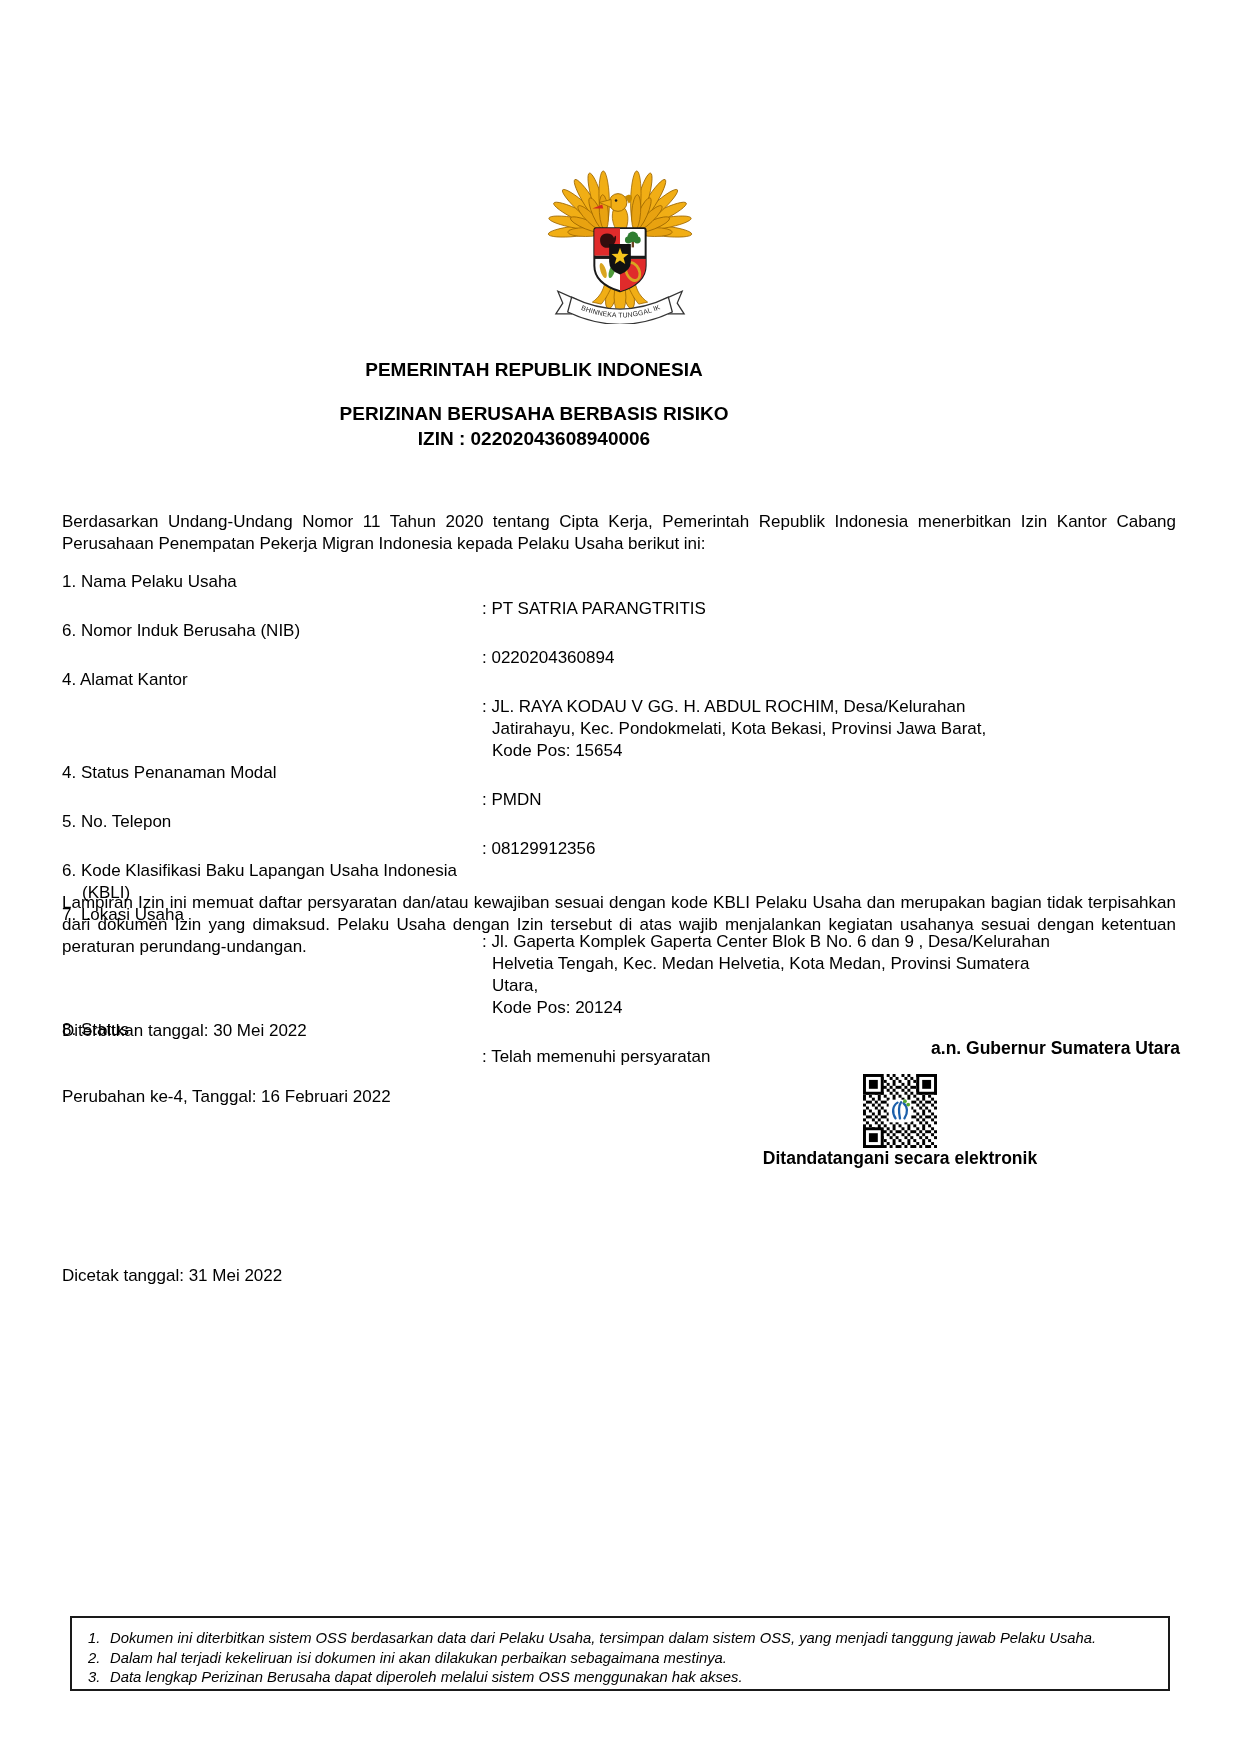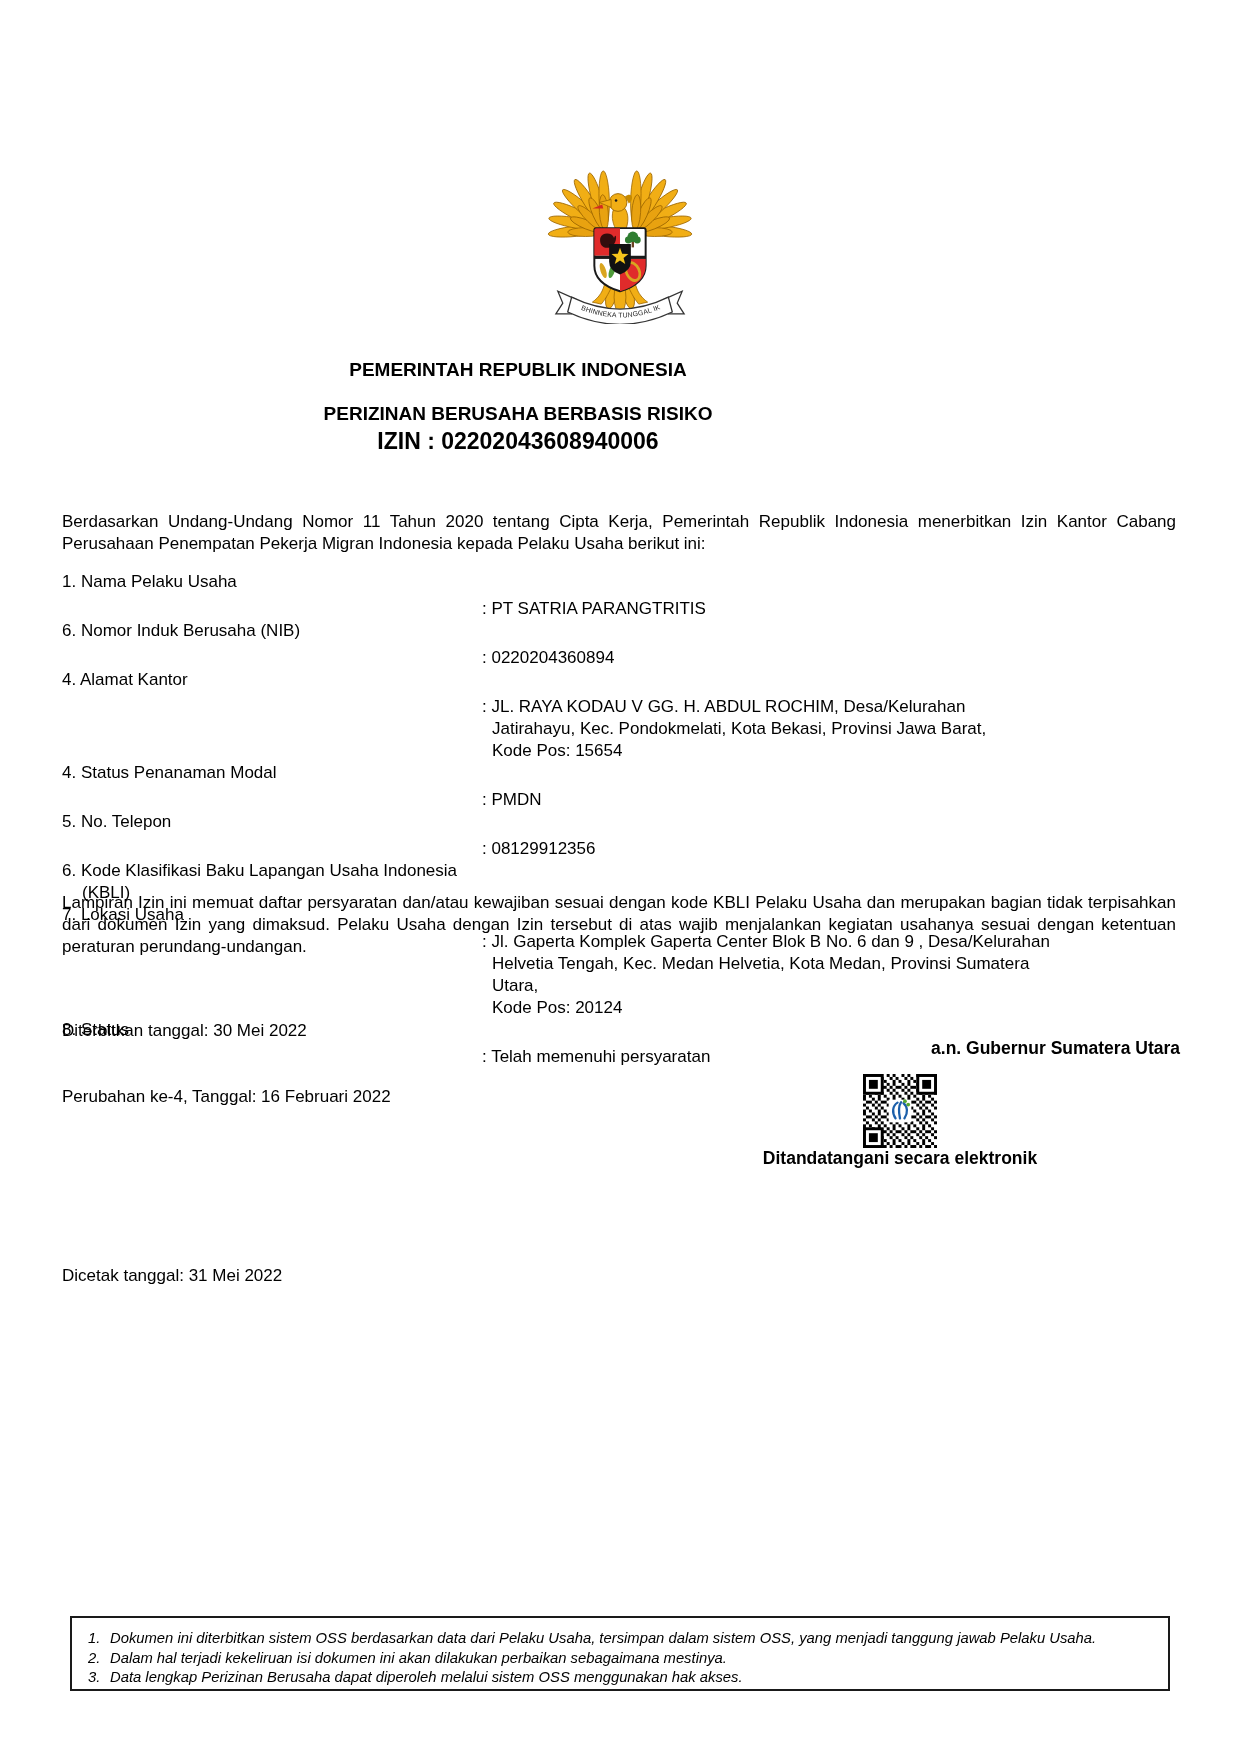--- a/index.html
+++ b/index.html
@@ -1,24 +1,24 @@
 <!DOCTYPE html>
 <html><head>
 <meta charset="utf-8">
 <style>
   html,body{margin:0;padding:0;background:#ffffff;}
   .page{
     position:relative;width:1240px;height:1755px;background:#fff;
     font-family:"Liberation Sans","DejaVu Sans",sans-serif;color:#000;overflow:hidden;
   }
   .emblem{position:absolute;left:546px;top:152px;width:148px;height:172px;}
-  .center-line{position:absolute;left:0;width:1036px;text-align:center;font-weight:bold;}
+  .center-line{position:absolute;left:0;width:1036px;text-align:center;font-weight:bold;padding-left:16px;}
   .gov-title{top:359px;font-size:19px;}
   .doc-title{top:403px;font-size:19px;}
-  .izin-line{top:428px;font-size:23px;}
+  .izin-line{top:428px;font-size:19px;}
   .para{position:absolute;left:62px;width:1114px;font-size:17px;line-height:22px;text-align:justify;}
   .intro{top:511px;}
   .closing{top:892px;}
   .fields{position:absolute;left:62px;top:571px;width:1116px;font-size:17px;line-height:22px;}
   .frow{display:flex;align-items:flex-start;}
   .flabel{flex:0 0 400px;padding-left:20px;text-indent:-20px;white-space:pre-wrap;}
   .fvalue{flex:1 1 auto;padding-left:10px;text-indent:-10px;white-space:pre-wrap;margin-top:27px;}
   .issue{position:absolute;left:62px;top:976px;font-size:17px;line-height:22px;white-space:pre-wrap;}
   .sig{position:absolute;left:620px;top:1037px;width:560px;text-align:center;}
   .sig .sig-line{font-weight:bold;font-size:17.5px;line-height:22px;text-align:right;}

